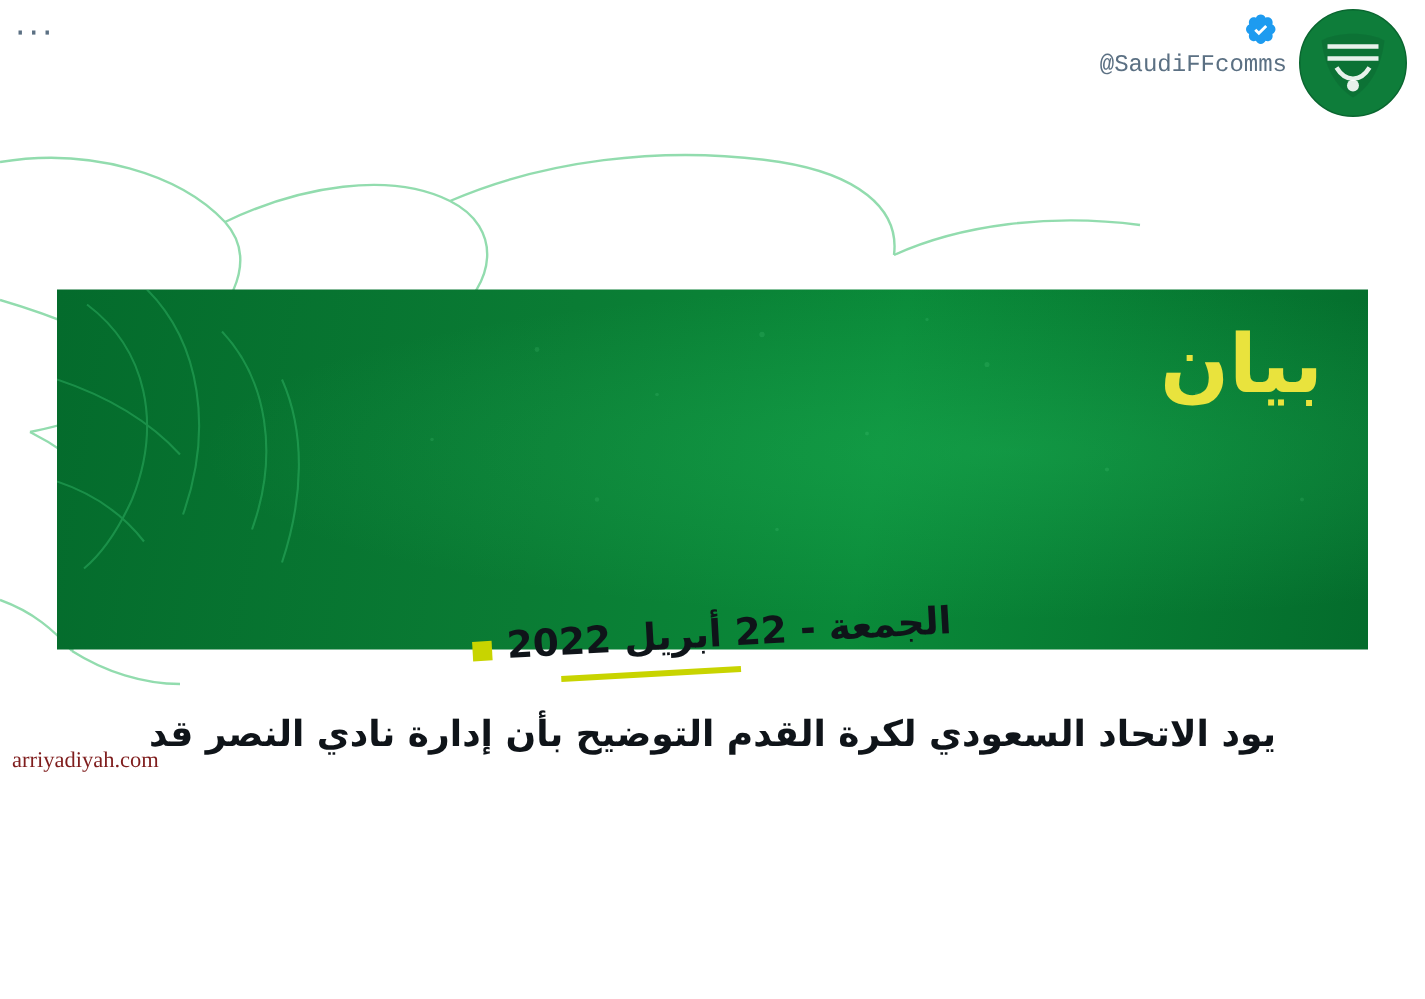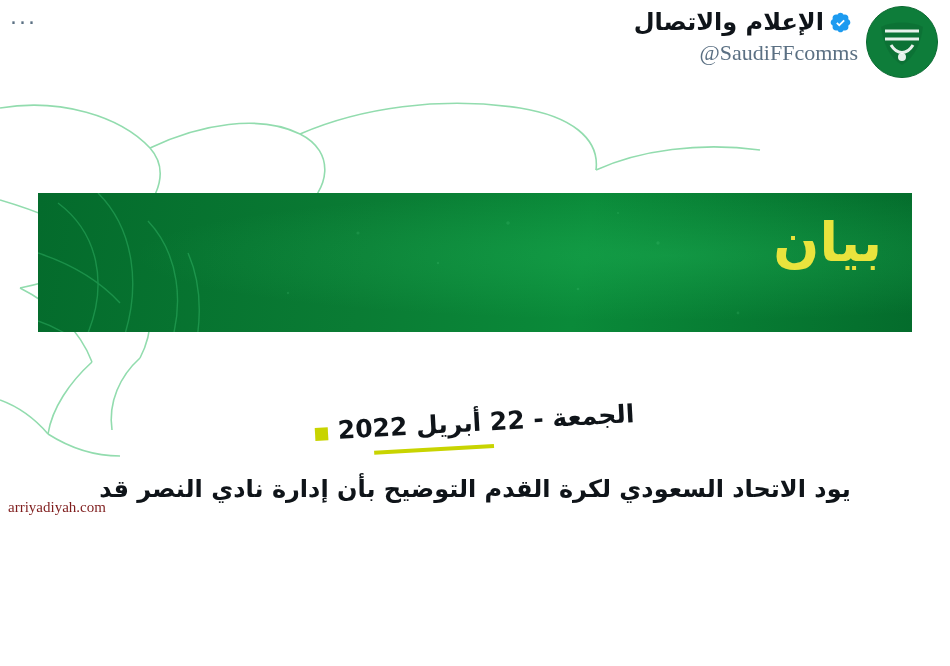--- a/index.html
+++ b/index.html
@@ -75,25 +75,25 @@
   .verified {
     display: inline-block;
     vertical-align: middle;
     margin-right: 6px;
     width: 23px;
     height: 23px;
   }
   .verified svg { display:block; width:100%; height:100%; }
   .handle {
     margin-top: 3px;
-    font-size: 22px;
+    font-size: 16px;
     color: #5b7083;
     direction: ltr;
     text-align: right;
-    font-family: Liberation Serif, serif;
+    font-family: Liberation Mono, monospace;
   }
 
   
   .tweet-text {
     padding: 4px 14px 10px 14px;
     font-size: 27px;
     line-height: 1.55;
     font-weight: bold;
     color: #0f1419;
     text-align: right;
@@ -117,21 +117,21 @@
     inset: 0;
     width: 100%;
     height: 100%;
   }
 
   .green-banner {
     position: absolute;
     right: 38px;
     left: 38px;
     top: 103px;
-    height: 139px;
+    height: 240px;
     background:
       radial-gradient(ellipse at 72% 45%, rgba(40,200,100,0.30) 0%, rgba(0,0,0,0) 60%),
       linear-gradient(100deg, #046b2c 0%, #0a7c34 38%, #0a8a39 62%, #046c2c 100%);
     overflow: hidden;
   }
   .banner-texture {
     position: absolute;
     inset: 0;
     opacity: .55;
   }
@@ -227,21 +227,20 @@
 
     <div class="more-dots">···</div>
 
     <div class="name-block">
       <span class="verified">
         <svg viewBox="0 0 24 24" aria-hidden="true">
           <path fill="#1d9bf0" d="M22.25 12c0-1.43-.88-2.67-2.19-3.34.46-1.39.2-2.9-.81-3.91s-2.52-1.27-3.91-.81C14.67 2.63 13.43 1.75 12 1.75s-2.67.88-3.34 2.19c-1.39-.46-2.9-.2-3.91.81s-1.27 2.52-.81 3.91C2.63 9.33 1.75 10.57 1.75 12s.88 2.67 2.19 3.34c-.46 1.39-.2 2.9.81 3.91s2.52 1.27 3.91.81c.67 1.31 1.91 2.19 3.34 2.19s2.67-.88 3.34-2.19c1.39.46 2.9.2 3.91-.81s1.27-2.52.81-3.91c1.31-.67 2.19-1.91 2.19-3.34z"></path>
           <path fill="#fff" d="M10.68 16.26l-3.2-3.2 1.41-1.41 1.79 1.79 4.43-4.43 1.41 1.41-5.84 5.84z"></path>
         </svg>
       </span>
-      <span class="display-name">الإعلام والاتصال</span>
       <div class="handle">@SaudiFFcomms</div>
     </div>
 
     <div class="avatar">
       <svg viewBox="0 0 70 70" aria-hidden="true">
         <rect x="0" y="0" width="70" height="70" fill="#0e7d3a"></rect>
         <path d="M14 20 C24 14, 46 14, 56 20 C54 36, 48 50, 35 58 C22 50, 16 36, 14 20 Z" fill="#0a6630" opacity="0.45"></path>
         <path d="M18 24 h34 M18 32 h34" stroke="#ffffff" stroke-width="3" opacity="0.9"></path>
         <path d="M24 38 C30 48, 40 48, 46 38" stroke="#ffffff" stroke-width="3" fill="none" opacity="0.9"></path>
         <circle cx="35" cy="50" r="4" fill="#ffffff" opacity="0.9"></circle>

